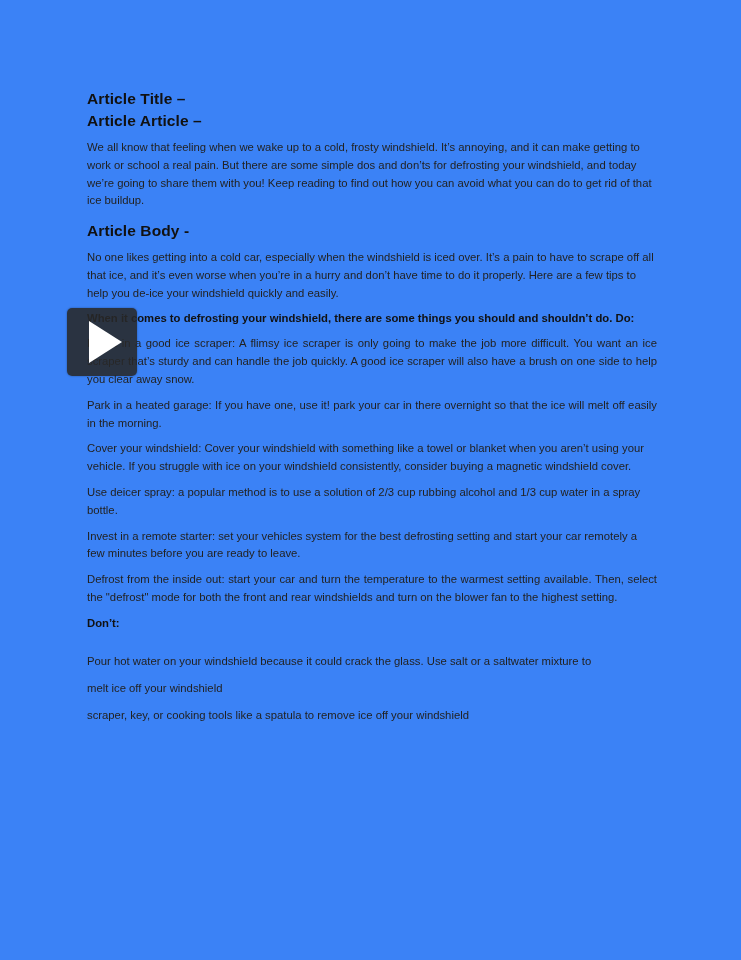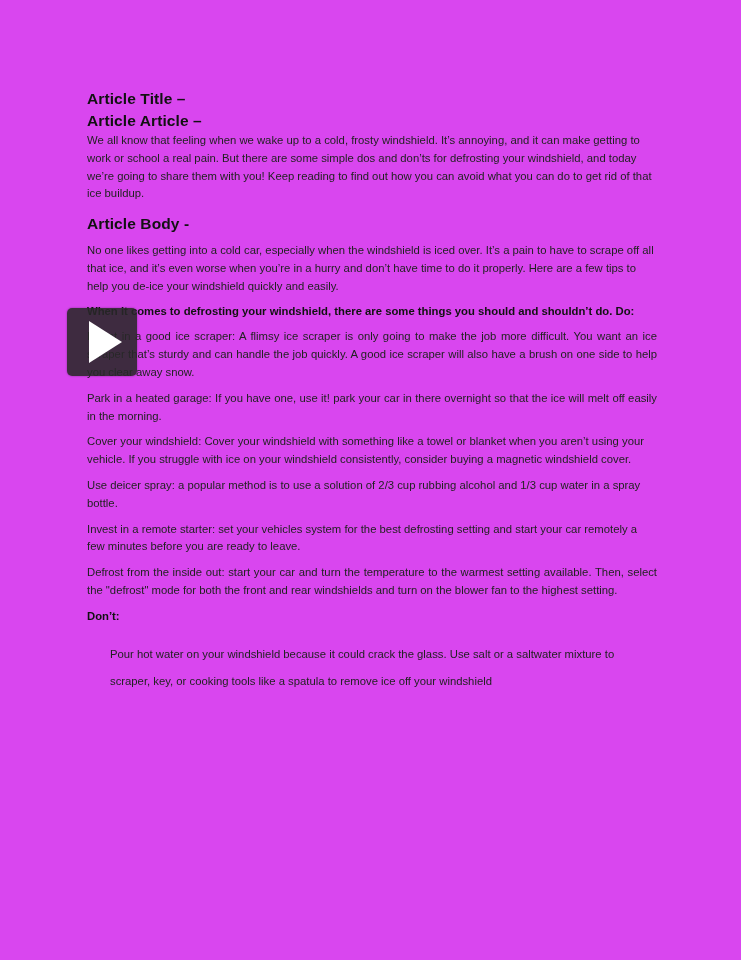--- a/index.html
+++ b/index.html
@@ -12,21 +12,21 @@
       height: 960px;
       position: relative;
       overflow: hidden;
       font-family: "Liberation Sans", "DejaVu Sans", sans-serif;
       color: #1a1a1a;
     }
     .page {
       position: absolute;
       left: 0; top: 0;
       width: 741px; height: 960px;
-      background: #d946ef;
+      background: #3b82f6;
     }
     .content {
       position: absolute;
       left: 87px;
       top: 88px;
       width: 570px;
     }
     h2.section-heading {
       margin: 0;
       font-size: 15.5px;
@@ -37,27 +37,27 @@
     }
     p {
       margin: 0;
       font-size: 11.3px;
       line-height: 17.8px;
       color: #222222;
     }
     .justify { text-align: justify; }
     .title-value { margin-top: 10px; margin-bottom: 8px; }
     .summary-heading { }
-    .summary-text { margin-bottom: 10px; }
+    .summary-text { margin-top: 7px; margin-bottom: 10px; }
     .body-heading { }
     .body-intro { margin-top: 7px; margin-bottom: 7px; }
     .do-lead { font-weight: bold; margin-bottom: 8px; color: #111; }
     .do-item { margin-bottom: 8px; }
     .dont-label { font-weight: bold; margin-bottom: 15px; color: #111; }
-    .dont-line { line-height: 27px; margin-left: 23px; }
+    .dont-line { line-height: 27px; }
 
     
     .play-overlay {
       position: absolute;
       left: 67px;
       top: 308px;
       width: 70px;
       height: 68px;
       background: rgba(40, 40, 40, 0.88);
       border-radius: 5px;
@@ -88,20 +88,21 @@
 
     <p class="do-item justify">Invest in a good ice scraper: A flimsy ice scraper is only going to make the job more difficult. You want an ice scraper that’s sturdy and can handle the job quickly. A good ice scraper will also have a brush on one side to help you clear away snow.</p>
     <p class="do-item justify">Park in a heated garage: If you have one, use it! park your car in there overnight so that the ice will melt off easily in the morning.</p>
     <p class="do-item">Cover your windshield: Cover your windshield with something like a towel or blanket when you aren’t using your vehicle. If you struggle with ice on your windshield consistently, consider buying a magnetic windshield cover.</p>
     <p class="do-item">Use deicer spray: a popular method is to use a solution of 2/3 cup rubbing alcohol and 1/3 cup water in a spray bottle.</p>
     <p class="do-item">Invest in a remote starter: set your vehicles system for the best defrosting setting and start your car remotely a few minutes before you are ready to leave.</p>
     <p class="do-item justify">Defrost from the inside out: start your car and turn the temperature to the warmest setting available. Then, select the "defrost" mode for both the front and rear windshields and turn on the blower fan to the highest setting.</p>
 
     <p class="dont-label">Don’t:</p>
     <p class="dont-line">Pour hot water on your windshield because it could crack the glass. Use salt or a saltwater mixture to</p>
+    <p class="dont-line">melt ice off your windshield</p>
     <p class="dont-line">scraper, key, or cooking tools like a spatula to remove ice off your windshield</p>
   </div>
 
   <div class="play-overlay">
     <svg viewBox="0 0 70 68">
       <polygon points="22,13 22,55 55,34" fill="#ffffff"></polygon>
     </svg>
   </div>
 </div>
 

